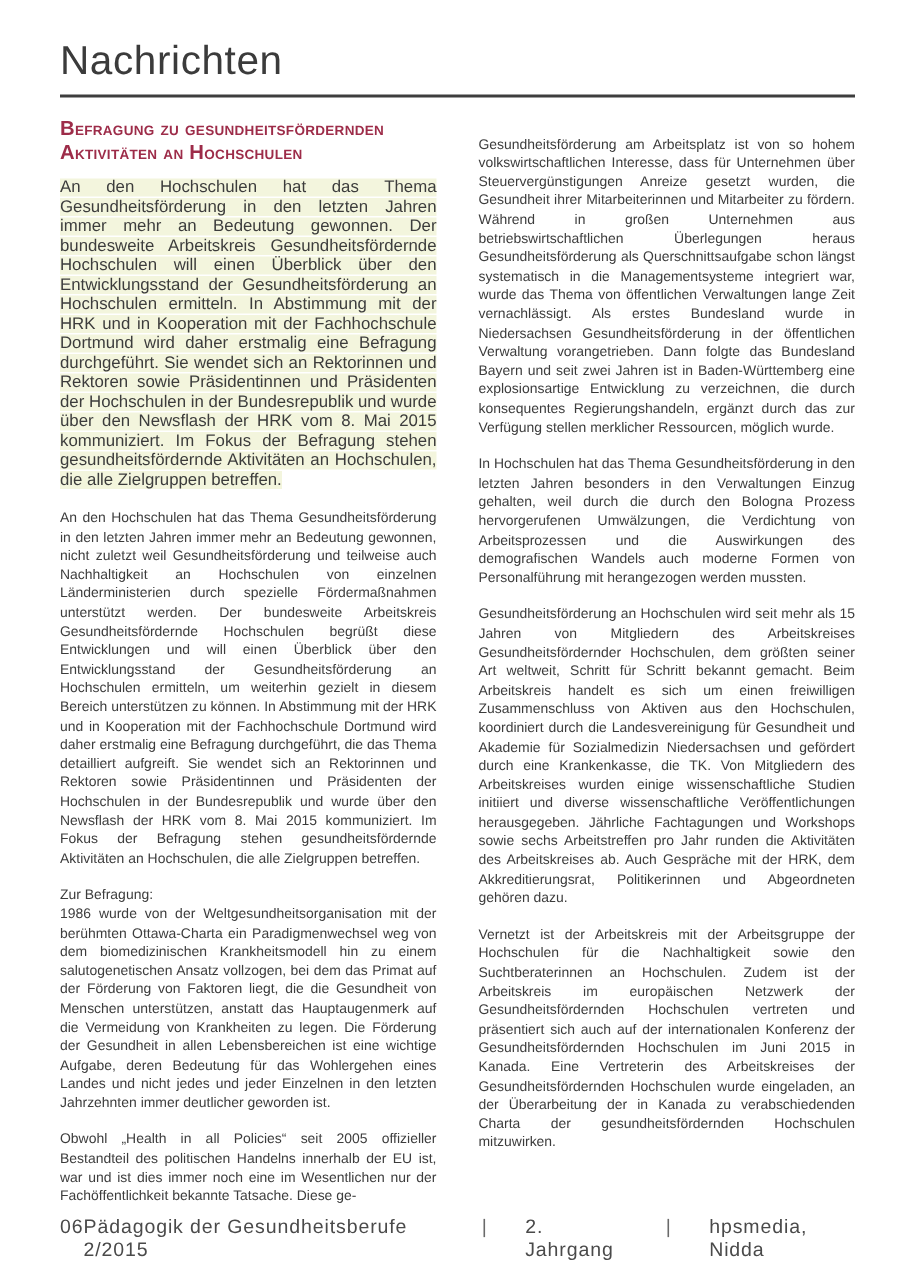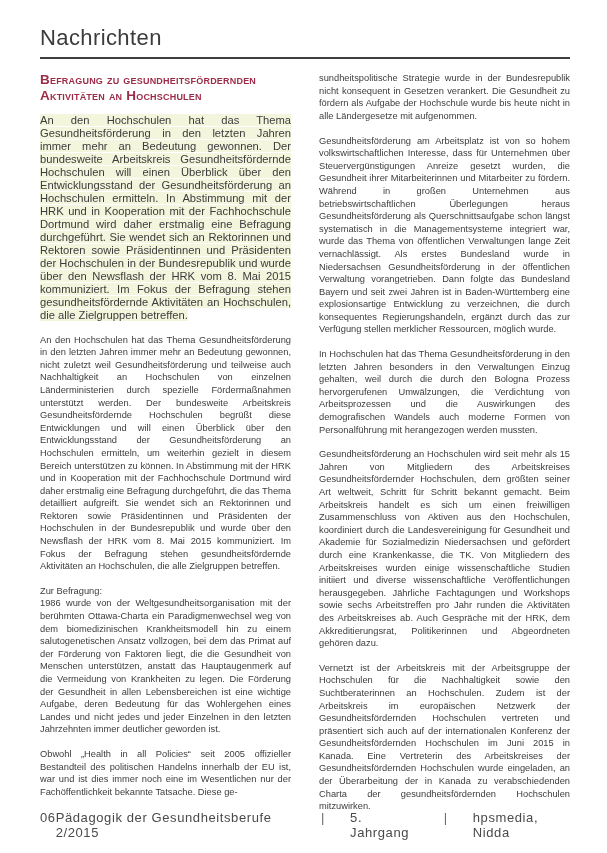--- a/index.html
+++ b/index.html
@@ -6,21 +6,21 @@
   .page{
     position:relative;
     width:607px;height:853px;
     background:#ffffff;
     font-family:"Liberation Sans", sans-serif;
     color:#3c3c3c;
     overflow:hidden;
   }
   .content{position:absolute;left:40px;top:26px;width:530px;}
   .page-title{
-    font-size:22px;font-weight:400;color:#3b3b3b;
+    font-size:27px;font-weight:400;color:#3b3b3b;
     letter-spacing:0.4px;margin:0;line-height:1.1;
   }
   .title-rule{border-bottom:2px solid #3e3e3e;margin-top:7px;}
   .columns{display:flex;gap:28px;margin-top:13px;}
   .col{width:257px;}
   .article-heading{
     font-variant:small-caps;
     color:#9d2c49;
     font-size:13.5px;font-weight:600;line-height:1.2;
     letter-spacing:0.2px;margin:0 0 9px 0;
@@ -67,33 +67,32 @@
         <p class="body-text mt">An den Hochschulen hat das Thema Gesundheitsförderung in den letzten Jahren immer mehr an Bedeutung gewonnen, nicht zuletzt weil Gesundheitsförderung und teilweise auch Nachhaltigkeit an Hochschulen von einzelnen Länderministerien durch spezielle Fördermaßnahmen unterstützt werden. Der bundesweite Arbeitskreis Gesundheitsfördernde Hochschulen begrüßt diese Entwicklungen und will einen Überblick über den Entwicklungsstand der Gesundheitsförderung an Hochschulen ermitteln, um weiterhin gezielt in diesem Bereich unterstützen zu können. In Abstimmung mit der HRK und in Kooperation mit der Fachhochschule Dortmund wird daher erstmalig eine Befragung durchgeführt, die das Thema detailliert aufgreift. Sie wendet sich an Rektorinnen und Rektoren sowie Präsidentinnen und Präsidenten der Hochschulen in der Bundesrepublik und wurde über den Newsflash der HRK vom 8. Mai 2015 kommuniziert. Im Fokus der Befragung stehen gesundheitsfördernde Aktivitäten an Hochschulen, die alle Zielgruppen betreffen.</p>
 
         <p class="subheading">Zur Befragung:</p>
 
         <p class="body-text">1986 wurde von der Weltgesundheitsorganisation mit der berühmten Ottawa-Charta ein Paradigmenwechsel weg von dem biomedizinischen Krankheitsmodell hin zu einem salutogenetischen Ansatz vollzogen, bei dem das Primat auf der Förderung von Faktoren liegt, die die Gesundheit von Menschen unterstützen, anstatt das Hauptaugenmerk auf die Vermeidung von Krankheiten zu legen. Die Förderung der Gesundheit in allen Lebensbereichen ist eine wichtige Aufgabe, deren Bedeutung für das Wohlergehen eines Landes und nicht jedes und jeder Einzelnen in den letzten Jahrzehnten immer deutlicher geworden ist.</p>
 
         <p class="body-text mt">Obwohl „Health in all Policies“ seit 2005 offizieller Bestandteil des politischen Handelns innerhalb der EU ist, war und ist dies immer noch eine im Wesentlichen nur der Fachöffentlichkeit bekannte Tatsache. Diese ge-</p>
       </div>
 
       <div class="col">
-        <p class="body-text">sundheitspolitische Strategie wurde in der Bundesrepublik nicht konsequent in Gesetzen verankert. Die Gesundheit zu fördern als Aufgabe der Hochschule wurde bis heute nicht in alle Ländergesetze mit aufgenommen.</p>
         <p class="body-text mt">Gesundheitsförderung am Arbeitsplatz ist von so hohem volkswirtschaftlichen Interesse, dass für Unternehmen über Steuervergünstigungen Anreize gesetzt wurden, die Gesundheit ihrer Mitarbeiterinnen und Mitarbeiter zu fördern. Während in großen Unternehmen aus betriebswirtschaftlichen Überlegungen heraus Gesundheitsförderung als Querschnittsaufgabe schon längst systematisch in die Managementsysteme integriert war, wurde das Thema von öffentlichen Verwaltungen lange Zeit vernachlässigt. Als erstes Bundesland wurde in Niedersachsen Gesundheitsförderung in der öffentlichen Verwaltung vorangetrieben. Dann folgte das Bundesland Bayern und seit zwei Jahren ist in Baden-Württemberg eine explosionsartige Entwicklung zu verzeichnen, die durch konsequentes Regierungshandeln, ergänzt durch das zur Verfügung stellen merklicher Ressourcen, möglich wurde.</p>
         <p class="body-text mt">In Hochschulen hat das Thema Gesundheitsförderung in den letzten Jahren besonders in den Verwaltungen Einzug gehalten, weil durch die durch den Bologna Prozess hervorgerufenen Umwälzungen, die Verdichtung von Arbeitsprozessen und die Auswirkungen des demografischen Wandels auch moderne Formen von Personalführung mit herangezogen werden mussten.</p>
         <p class="body-text mt">Gesundheitsförderung an Hochschulen wird seit mehr als 15 Jahren von Mitgliedern des Arbeitskreises Gesundheitsfördernder Hochschulen, dem größten seiner Art weltweit, Schritt für Schritt bekannt gemacht. Beim Arbeitskreis handelt es sich um einen freiwilligen Zusammenschluss von Aktiven aus den Hochschulen, koordiniert durch die Landesvereinigung für Gesundheit und Akademie für Sozialmedizin Niedersachsen und gefördert durch eine Krankenkasse, die TK. Von Mitgliedern des Arbeitskreises wurden einige wissenschaftliche Studien initiiert und diverse wissenschaftliche Veröffentlichungen herausgegeben. Jährliche Fachtagungen und Workshops sowie sechs Arbeitstreffen pro Jahr runden die Aktivitäten des Arbeitskreises ab. Auch Gespräche mit der HRK, dem Akkreditierungsrat, Politikerinnen und Abgeordneten gehören dazu.</p>
         <p class="body-text mt">Vernetzt ist der Arbeitskreis mit der Arbeitsgruppe der Hochschulen für die Nachhaltigkeit sowie den Suchtberaterinnen an Hochschulen. Zudem ist der Arbeitskreis im europäischen Netzwerk der Gesundheitsfördernden Hochschulen vertreten und präsentiert sich auch auf der internationalen Konferenz der Gesundheitsfördernden Hochschulen im Juni 2015 in Kanada. Eine Vertreterin des Arbeitskreises der Gesundheitsfördernden Hochschulen wurde eingeladen, an der Überarbeitung der in Kanada zu verabschiedenden Charta der gesundheitsfördernden Hochschulen mitzuwirken.</p>
       </div>
 
     </div>
   </div>
 
   <div class="footer">
     <span>06</span>
     <span class="footer-group">
       <span>Pädagogik der Gesundheitsberufe 2/2015</span>
       <span class="footer-sep">|</span>
-      <span>5. Jahrgang</span>
+      <span>2. Jahrgang</span>
       <span class="footer-sep">|</span>
       <span>hpsmedia, Nidda</span>
     </span>
   </div>
 </div>
 
 </body></html>

